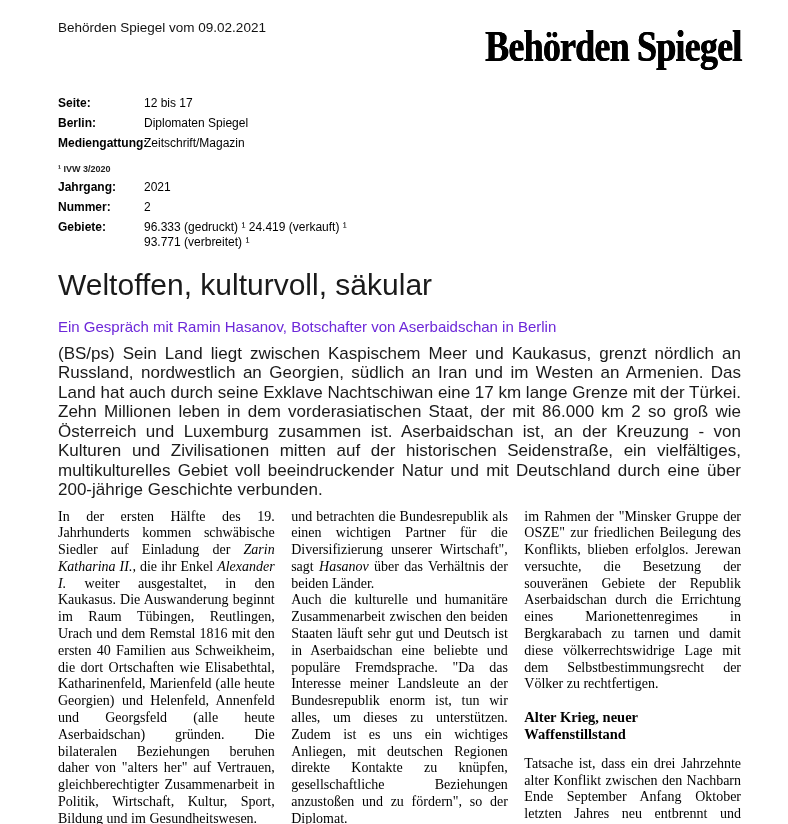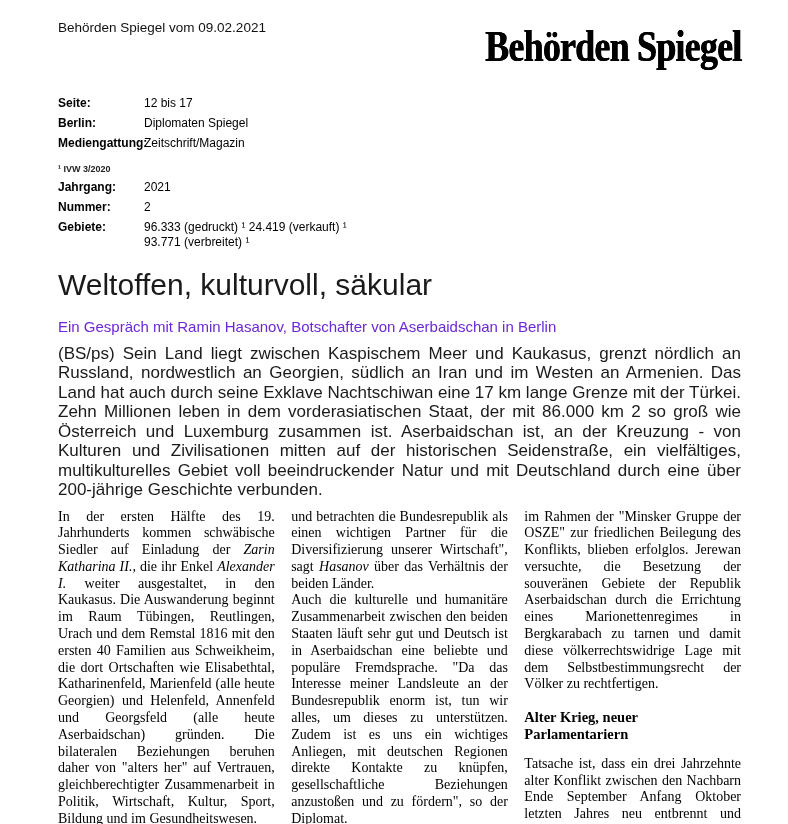--- a/index.html
+++ b/index.html
@@ -158,18 +158,18 @@
         <p><span>Eigentlich allerbeste Voraussetzungen für Botschafter </span><span style="font-style: italic;">Ramin Hasanov,</span><span> sich "entspannt" um die Kontakte zu Landsleuten, Parlamentariern und anderen Entscheidungsträgern zu kümmern, sie</span></p>
       </div>
       <div class="col">
         <p><span>und betrachten die Bundesrepublik als einen wichtigen Partner für die Diversifizierung unserer Wirtschaft", sagt </span><span style="font-style: italic;">Hasanov</span><span> über das Verhältnis der beiden Länder.</span></p>
         <p><span>Auch die kulturelle und humanitäre Zusammenarbeit zwischen den beiden Staaten läuft sehr gut und Deutsch ist in Aserbaidschan eine beliebte und populäre Fremdsprache. "Da das Interesse meiner Landsleute an der Bundesrepublik enorm ist, tun wir alles, um dieses zu unterstützen. Zudem ist es uns ein wichtiges Anliegen, mit deutschen Regionen direkte Kontakte zu knüpfen, gesellschaftliche Beziehungen anzustoßen und zu fördern", so der Diplomat.</span></p>
         <h3>Grenzkonflikt</h3>
         <p><span>Kurzum - er tut alles, was für einen Botschafter zu tun ist und dabei sind die Tage zwar alle gleich lang, aber manchmal eben breiter... Wie in den letzten Monaten, als es mal wieder um den Konflikt mit Armenien um die Region</span></p>
       </div>
       <div class="col">
         <p><span>im Rahmen der "Minsker Gruppe der OSZE" zur friedlichen Beilegung des Konflikts, blieben erfolglos. Jerewan versuchte, die Besetzung der souveränen Gebiete der Republik Aserbaidschan durch die Errichtung eines Marionettenregimes in Bergkarabach zu tarnen und damit diese völkerrechtswidrige Lage mit dem Selbstbestimmungsrecht der Völker zu rechtfertigen.</span></p>
-        <h3>Alter Krieg, neuer Parlamentariern</h3>
+        <h3>Alter Krieg, neuer Waffenstillstand</h3>
         <p><span>Tatsache ist, dass ein drei Jahrzehnte alter Konflikt zwischen den Nachbarn Ende September Anfang Oktober letzten Jahres neu entbrennt und unversehens zu einem neuen Krieg wird. Er ist noch intensiver als der erste von 1991 bis 1994, noch moderner als der zweite von 2016. Drohnen entdecken die Stellungen des Feindes, zerstören sie und filmen das Ganze, sodass die Welt dabei zusehen kann. Alt ist der Streit um Bergkarabach, das auf aserbaidschanischem Territorium liegt, aber überwie-</span></p>
       </div>
     </div>
 
 </div>
 
 </body></html>

